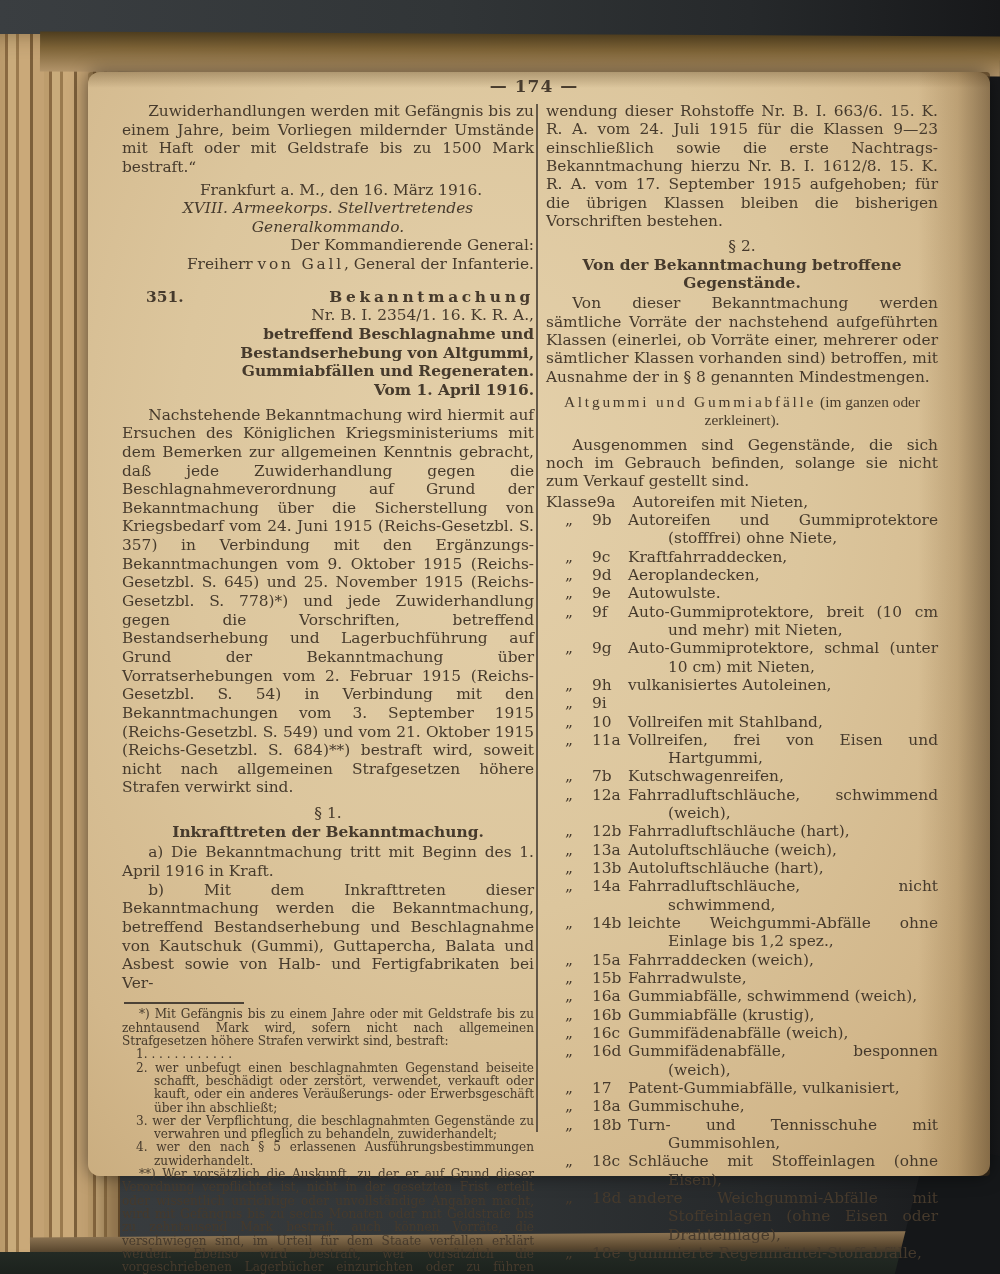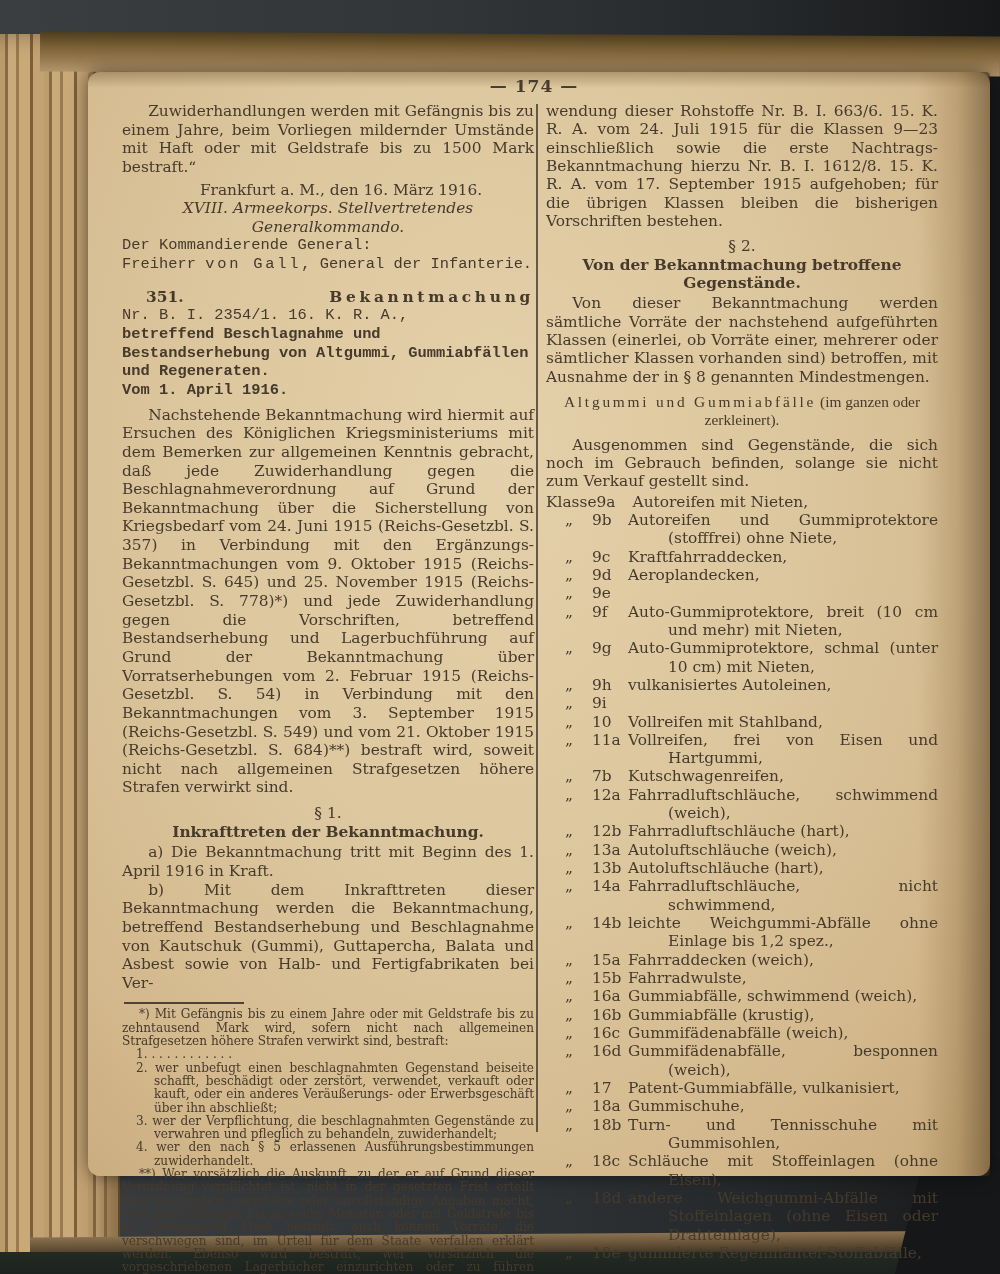--- a/index.html
+++ b/index.html
@@ -57,21 +57,21 @@
     position:absolute; left:34px; width:824px; top:4px; text-align:center;
     font-size:17px; font-weight:bold; letter-spacing:1px; color:#483c2e;
   }
   .col { position:absolute; top:30px; font-size:15.4px; line-height:1.21; text-align:justify; }
   .col-left  { left:34px;  width:412px; }
   .col-right { left:458px; width:392px; line-height:1.19; }
   .divider { position:absolute; left:448px; top:32px; width:2px; height:1028px; background:#4e4438; opacity:.85; }
 
   p { margin:0; }
   .indent { text-indent:1.7em; }
-  .center { text-align:left;font-family:Liberation Mono, monospace; }
+  .center { text-align:right; }
   .bold { font-weight:bold; }
   .dateline { text-indent:1.7em; text-align:center; }
   .sigline { text-align:center;font-style:italic; }
   .article-head { position:relative; text-align:right; margin-top:14px; }
   .article-num { position:absolute; left:24px; font-weight:bold; letter-spacing:0; }
   .sp { letter-spacing:.24em; }
   .sp2 { letter-spacing:.18em; }
   .section-no { text-align:center; margin-top:7px; }
   .section-title { text-align:center; font-weight:bold; margin-bottom:2px; }
   .mt4 { margin-top:4px; } .mt6 { margin-top:6px; }
@@ -178,20 +178,21 @@
 
           <div class="row">
             <span class="m">„</span>
             <span class="n">9d</span>
             <span class="t">Aeroplandecken,</span>
           </div>
 
           <div class="row">
             <span class="m">„</span>
             <span class="n">9e</span>
+            <span class="t">Autowulste.</span>
           </div>
 
           <div class="row">
             <span class="m">„</span>
             <span class="n">9f</span>
             <span class="t">Auto-Gummiprotektore, breit (10 cm und mehr) mit Nieten,</span>
           </div>
 
           <div class="row">
             <span class="m">„</span>

